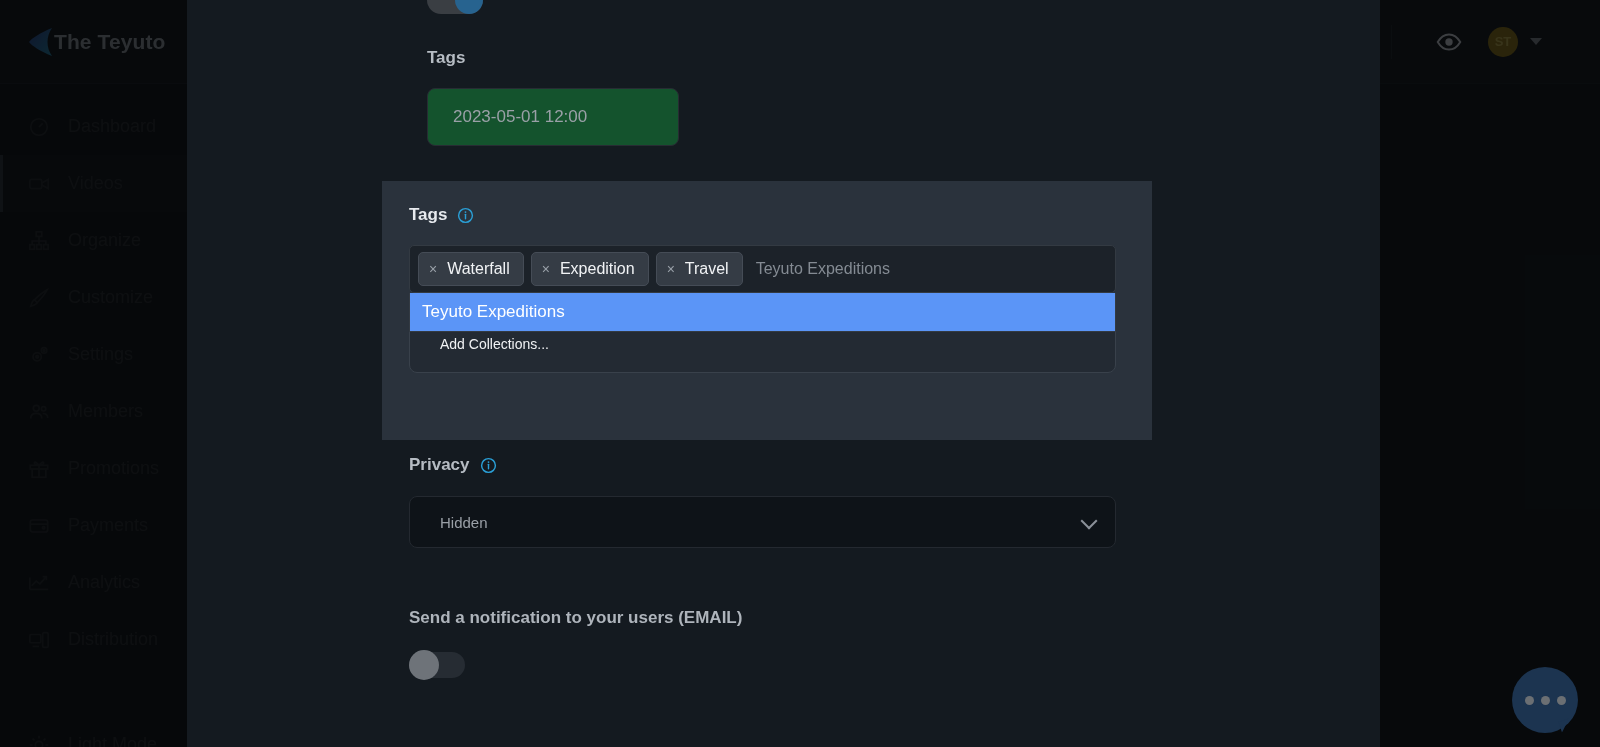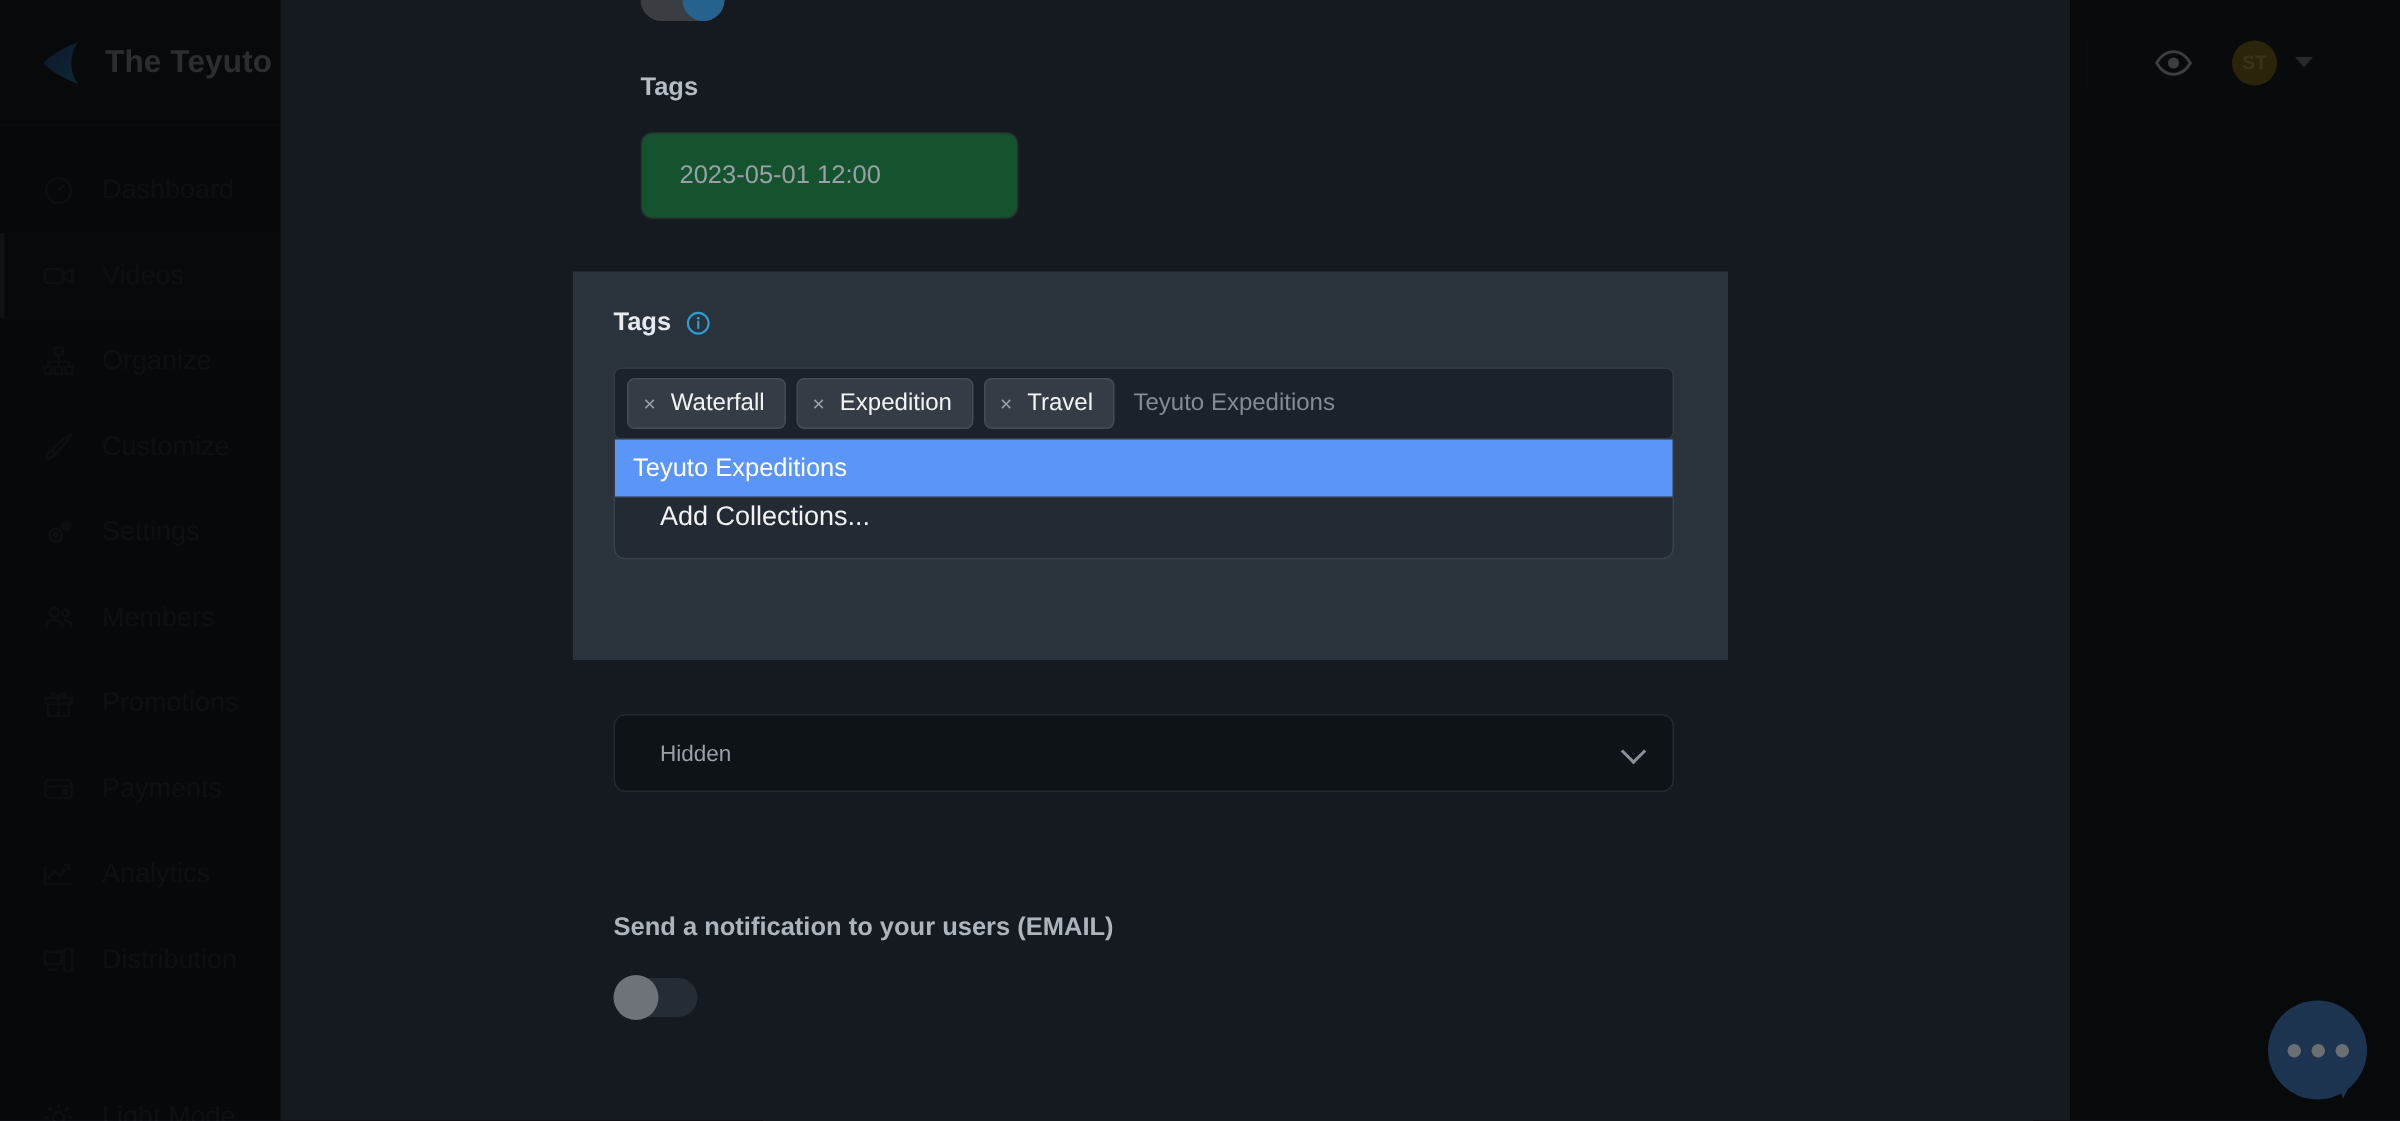--- a/index.html
+++ b/index.html
@@ -14,21 +14,21 @@
 
   
   .sidebar {
     position: absolute; left: 0; top: 0;
     width: 188px; height: 747px;
     background: #0a0d10;
     z-index: 1;
   }
   .sidebar-brand {
     height: 84px; display: flex; align-items: center;
-    padding-left: 28px; gap: 16px;
+    padding-left: 28px; 
     background: #0c1014;
     border-bottom: 1px solid #14181d;
   }
   .brand-logo { width: 26px; height: 30px; flex: 0 0 auto; }
   .brand-title {
     font-size: 21px; font-weight: 700; color: #8e949b;
     white-space: nowrap; letter-spacing: .1px;
   }
   .nav { padding-top: 14px; }
   .nav-item {
@@ -156,21 +156,21 @@
     cursor: pointer;
   }
   .tag-option.highlight { background: #5b95f7; }
 
   .collections-label { margin-top: 36px; color: #e7eaee; }
   .collections-box {
     margin-top: 22px;
     width: 707px; height: 58px;
     background: #232a33; border: 1px solid #39414b; border-radius: 8px;
     display: flex; align-items: center; padding-left: 30px;
-    font-size: 18px; color: #f0f2f4; cursor: pointer;
+    font-size: 14px; color: #f0f2f4; cursor: pointer;
   }
 
   
   .privacy-block { position: absolute; left: 222px; top: 455px; }
   .privacy-select {
     position: relative; margin-top: 21px;
     width: 707px; height: 52px;
     background: #0e1318; border: 1px solid #242930; border-radius: 8px;
     display: flex; align-items: center; padding-left: 30px;
     font-size: 15px; color: #9aa0a7; cursor: pointer;
@@ -427,20 +427,30 @@
         </div>
       </div>
 
 
       <div class="collections-box">
         <span>Add Collections...</span>
       </div>
     </div>
 
     <div class="privacy-block">
+      <div class="field-label">
+        <span>Privacy</span>
+        <span class="info-icon">
+          <svg viewBox="0 0 18 18" fill="none" stroke="#2a9fd6" stroke-width="1.5">
+            <circle cx="9" cy="9" r="7.3"></circle>
+            <path d="M9 7.8 V12.4" stroke-linecap="round"></path>
+            <circle cx="9" cy="5.4" r=".95" fill="#2a9fd6" stroke="none"></circle>
+          </svg>
+        </span>
+      </div>
       <div class="privacy-select">
         <span>Hidden</span>
         <span class="privacy-chevron"></span>
       </div>
     </div>
 
     <div class="notify-block">
       <div class="notify-label">Send a notification to your users (EMAIL)</div>
       <div class="notify-toggle">
         <span class="knob"></span>

